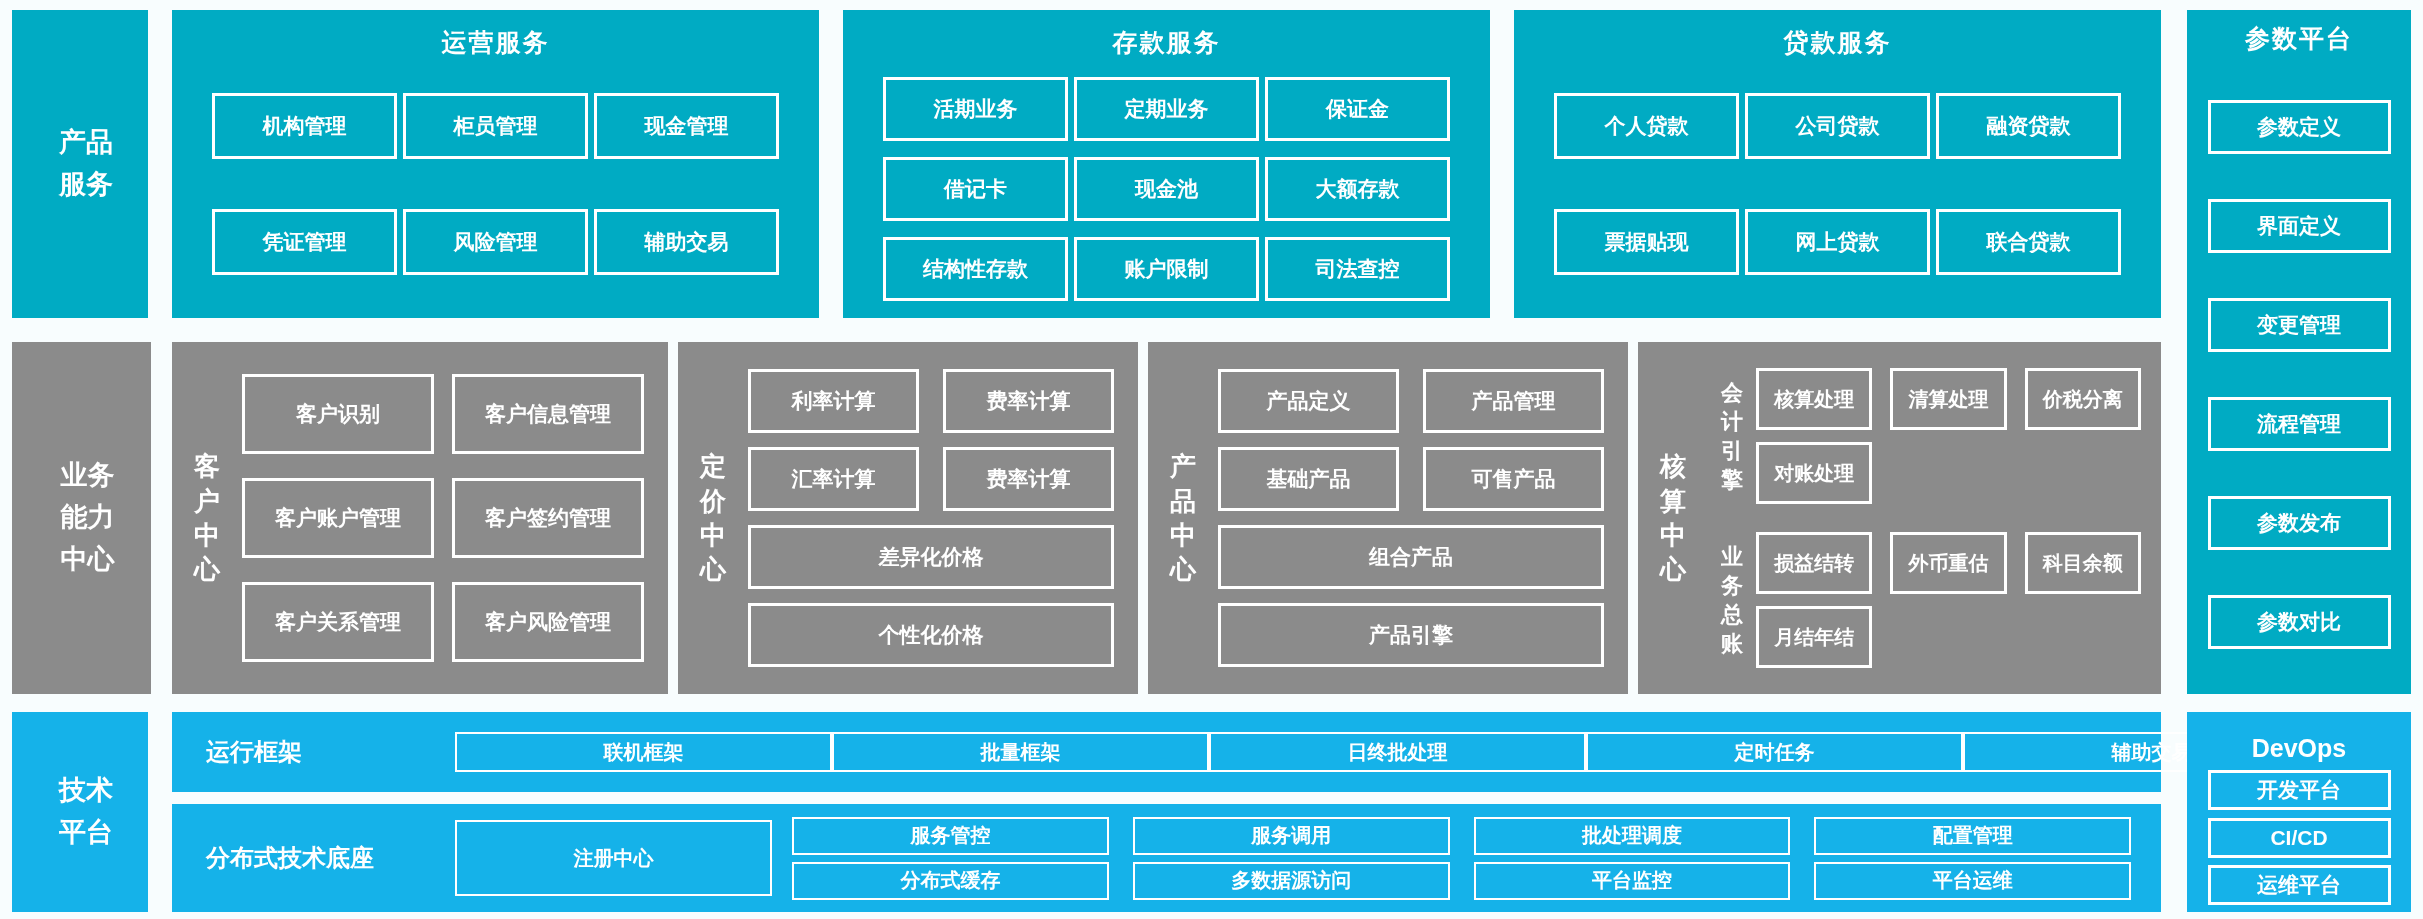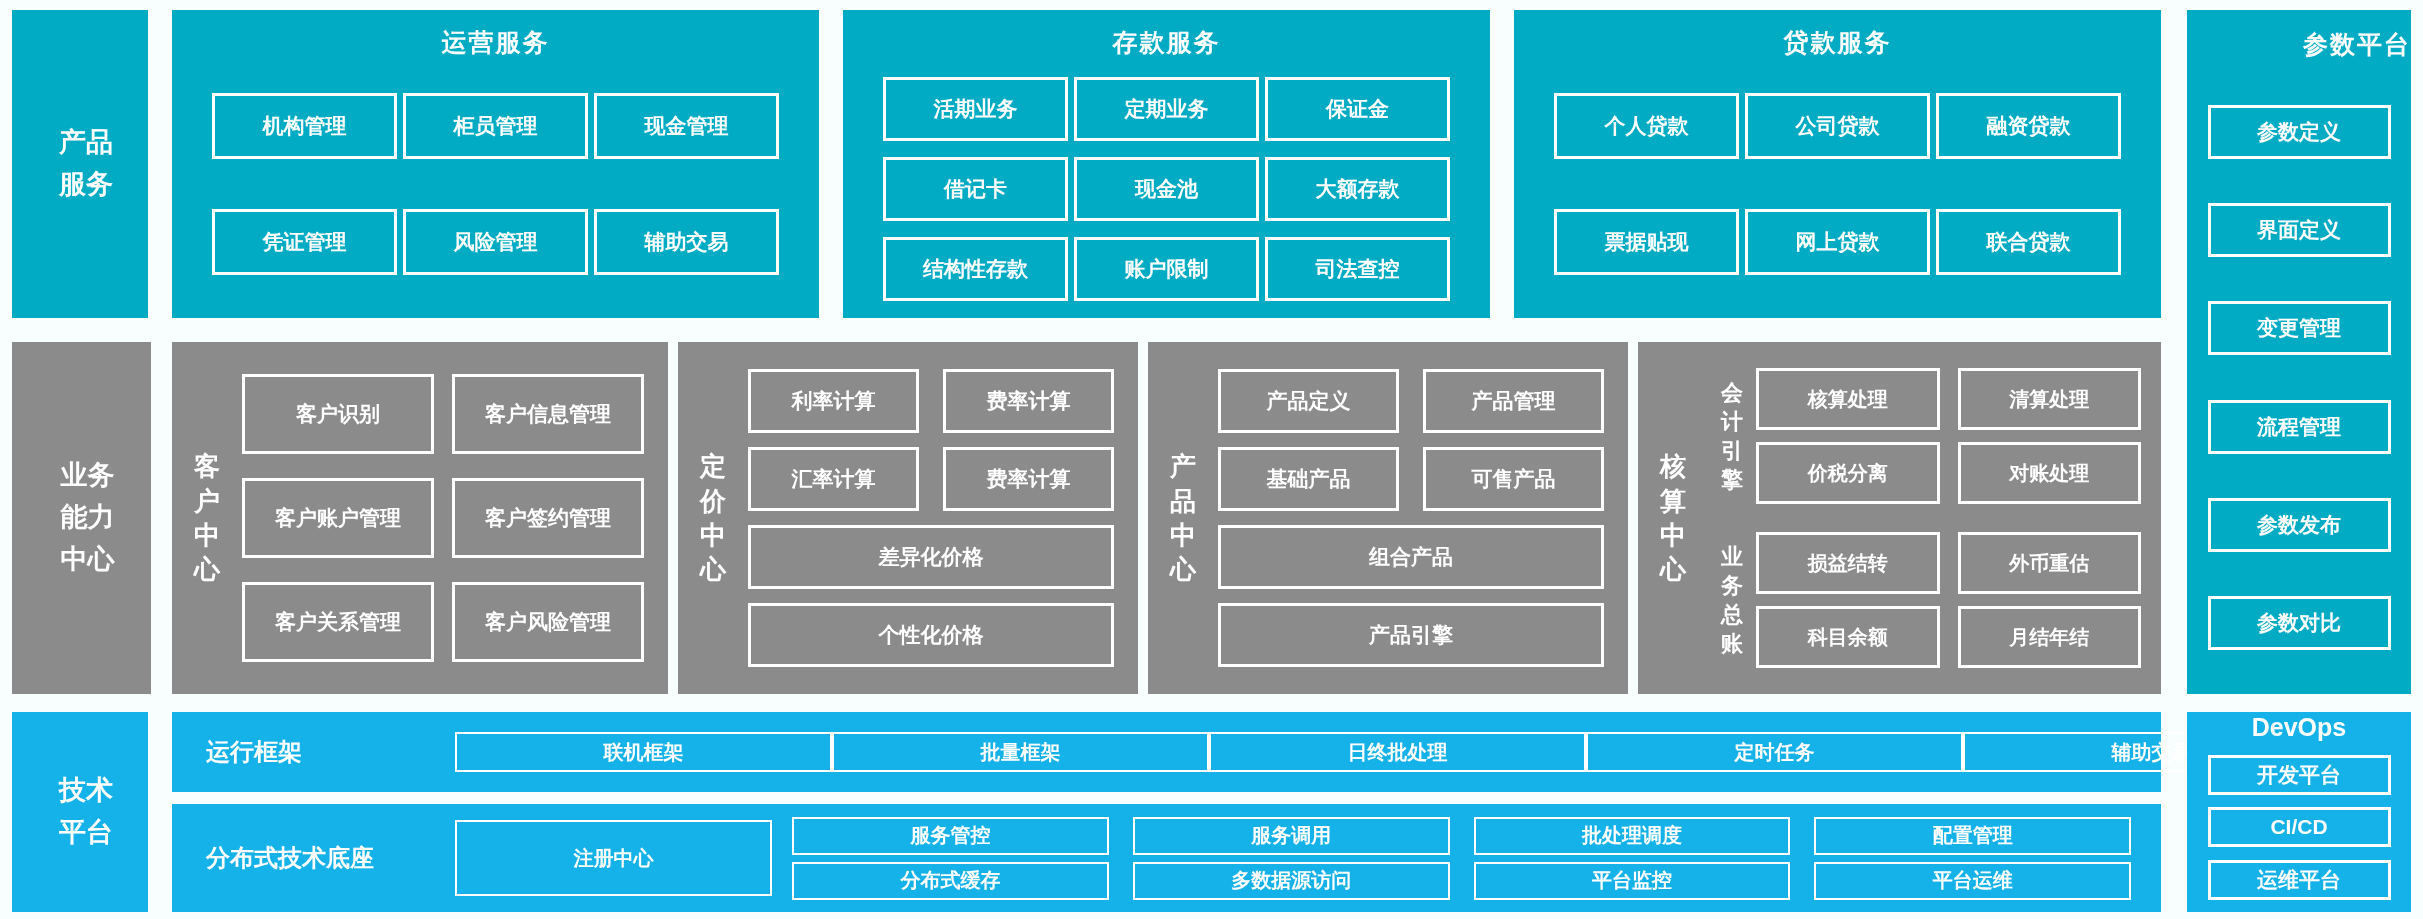--- a/index.html
+++ b/index.html
@@ -34,21 +34,21 @@
          padding:0 40px;}
   .g-airy{margin-top:34px;row-gap:50px;}
   .g-airy .box{height:66px;}
   .g-tight{margin-top:18px;row-gap:16px;}
   .g-tight .box{height:64px;}
   .box{border:3px solid var(--box_border);display:flex;align-items:center;justify-content:center;
        font-size:21px;text-align:center;}
 
   
   #panel-param{left:2187px;top:10px;width:224px;height:684px;display:flex;flex-direction:column;}
-  #panel-param .panel-title{padding-top:18px;text-align:right;}
+  #panel-param .panel-title{padding-top:12px;}
   .vstack{flex:1;display:flex;flex-direction:column;justify-content:space-evenly;align-items:center;}
   .vstack .box{width:183px;height:54px;}
 
   
   .mid{display:flex;}
   #panel-customer{left:172px;top:342px;width:496px;height:352px;}
   #panel-pricing{left:678px;top:342px;width:460px;height:352px;}
   #panel-product{left:1148px;top:342px;width:480px;height:352px;}
   #panel-accounting{left:1638px;top:342px;width:523px;height:352px;}
   .vlabel{display:flex;align-items:center;justify-content:center;text-align:center;
@@ -60,37 +60,37 @@
   #panel-customer .box{height:80px;}
   .grid2s{display:grid;grid-template-columns:1fr 1fr;gap:14px 24px;}
   .grid2s .box,.wide{height:64px;}
   .wide{margin-top:14px;}
 
   
   #panel-accounting .acct-groups{flex:1;display:flex;flex-direction:column;
       justify-content:center;gap:28px;padding:14px 20px 14px 0;}
   .acct-group{display:flex;align-items:center;}
   .acct-group .vlabel{width:48px;flex:none;font-size:22px;}
-  .acct-grid{flex:1;display:grid;grid-template-columns:1fr 1fr;gap:12px 18px;}
+  .acct-grid{flex:1;display:grid;grid-template-columns:1fr 1fr 1fr;gap:12px 18px;}
   .acct-grid .box{height:62px;font-size:20px;}
 
   
   #band-runtime{left:172px;top:712px;width:1989px;height:80px;display:flex;align-items:center;}
   #band-distributed{left:172px;top:804px;width:1989px;height:108px;display:flex;align-items:center;}
   .band-label{width:283px;flex:none;padding-left:34px;font-size:24px;}
   .band-boxes{flex:1;display:flex;justify-content:space-between;padding-right:30px;}
   .band-boxes .box,.dist-grid .box{border-width:2px;height:40px;width:377px;font-size:20px;}
   #registry-box{width:317px;height:76px;flex:none;border-width:2px;font-size:20px;}
   .dist-grid{flex:1;display:grid;grid-template-columns:repeat(4,1fr);gap:7px 24px;
              margin-left:20px;padding-right:30px;}
   .dist-grid .box{width:auto;height:38px;}
 
   
   #panel-devops{left:2187px;top:712px;width:224px;height:200px;display:flex;flex-direction:column;}
-  #panel-devops .panel-title{padding-top:1px;letter-spacing:0;}
+  #panel-devops .panel-title{padding-top:22px;letter-spacing:0;}
   #panel-devops .vstack .box{width:183px;height:38px;height:40px;}
 </style>
 </head>
 <body>
 
 <div class="canvas">
 
   <div class="blk side teal pre" id="side-product">产品
 服务</div>
   <div class="blk side grayp pre" id="side-business">业务

